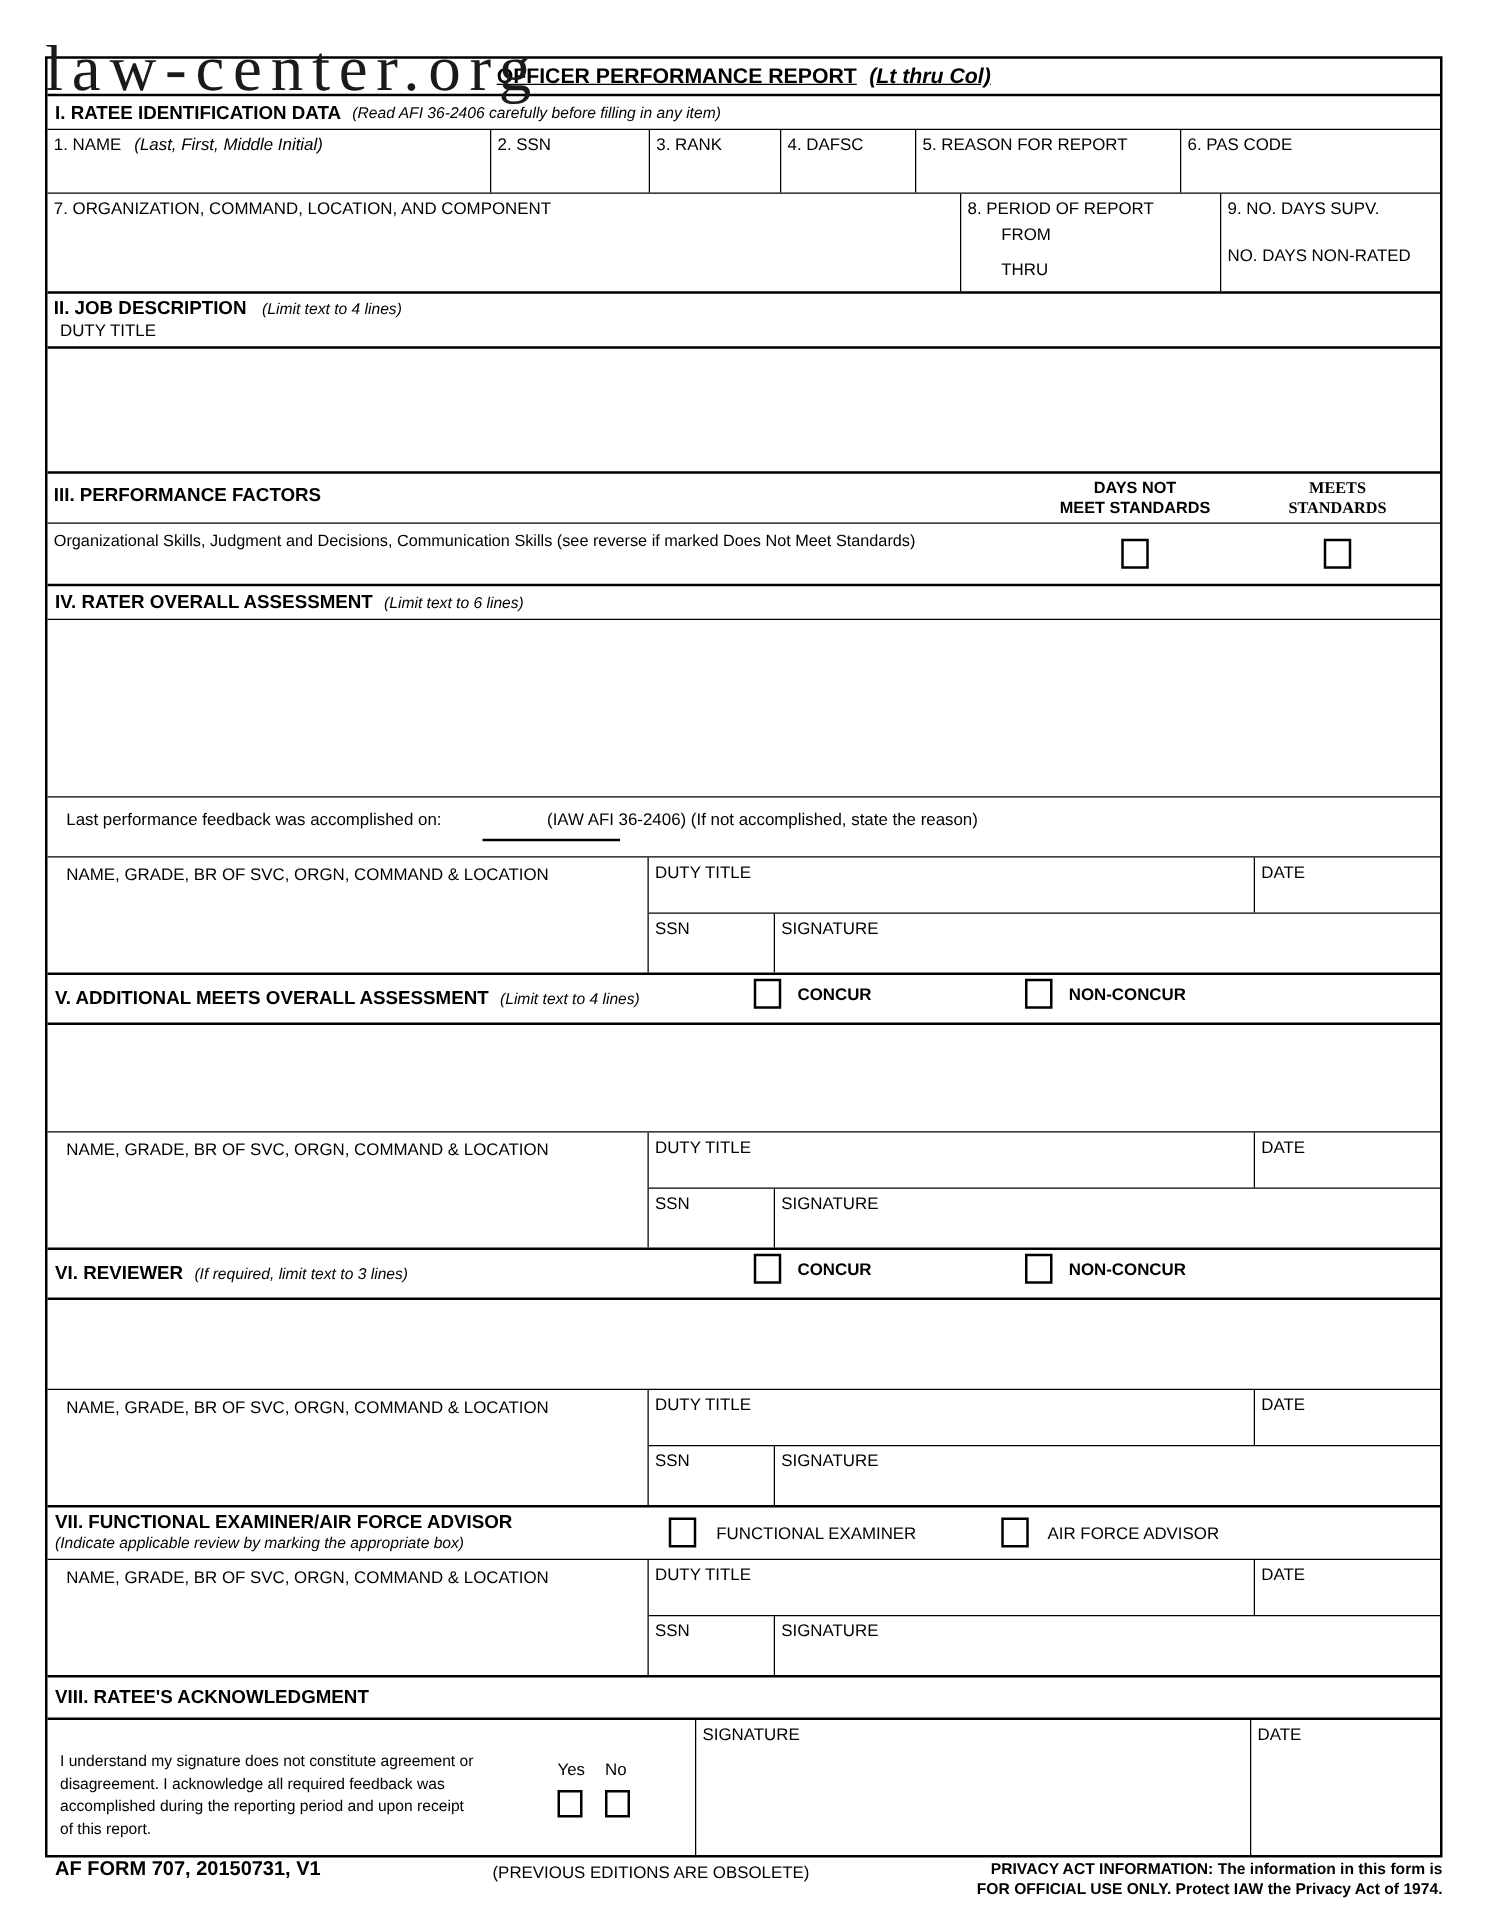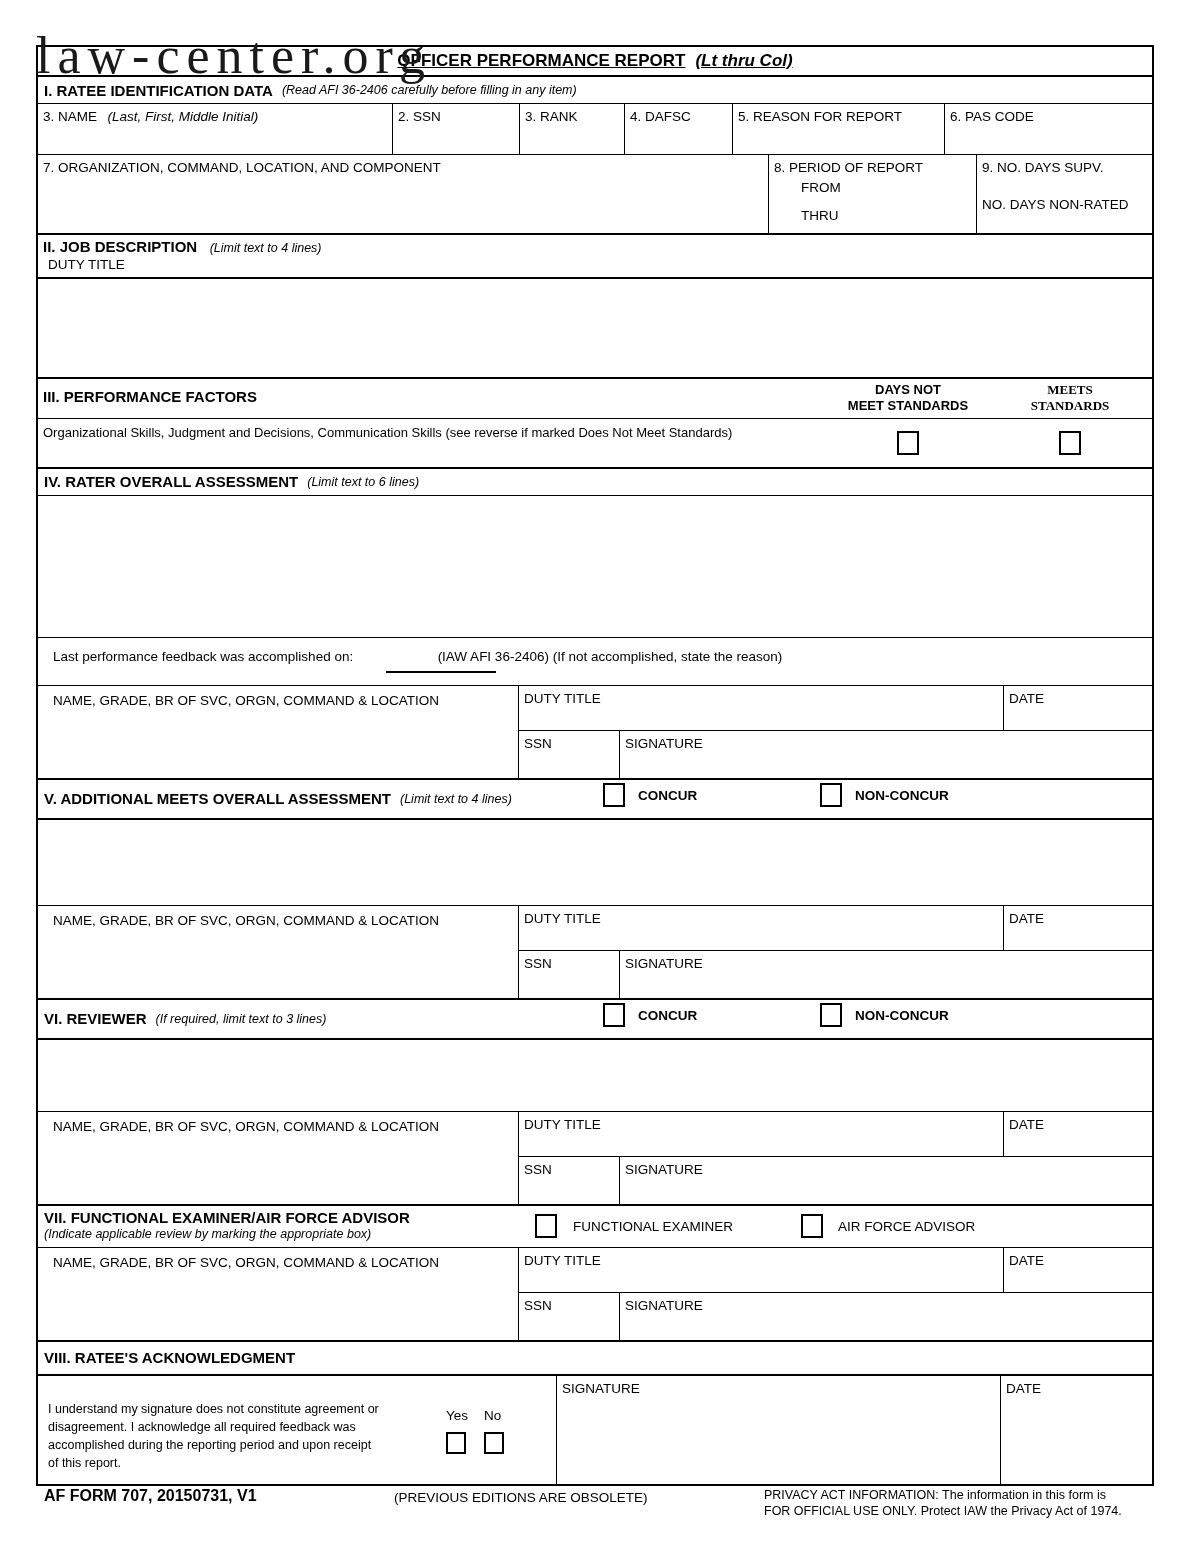--- a/index.html
+++ b/index.html
@@ -123,21 +123,21 @@
   #footer {
     position: absolute;
     left: 36px;
     top: 1487px;
     width: 1118px;
     display: flex;
     align-items: flex-start;
   }
   #footer .ff { font-size: 16px; font-weight: bold; }
   #footer .fprev { font-size: 13.5px; }
-  #footer .fpriv { font-size: 12.5px; font-weight: normal; line-height: 1.3; text-align: left; }
+  #footer .fpriv { font-size: 12.5px; font-weight: bold; line-height: 1.3; text-align: right; }
 </style>
 </head>
 <body>
 
 <div id="page">
 
   <div id="watermark">law-center.org</div>
 
   <div id="form">
 
@@ -146,21 +146,21 @@
       <span class="sub">(Lt thru Col)</span>
     </div>
 
     <div class="sec-bar bb">
       <span>I.  RATEE IDENTIFICATION DATA</span>
       <span class="note">(Read AFI 36-2406 carefully before filling in any item)</span>
     </div>
 
     <div class="row bb">
       <div class="cell" style="width:354px;height:50px;">
-        <span class="lbl">3. NAME</span>
+        <span class="lbl">1. NAME</span>
         <span class="lbl ital" style="margin-left:6px;">(Last, First, Middle Initial)</span>
       </div>
       <div class="cell bl" style="width:127px;">
         <span class="lbl">2. SSN</span>
       </div>
       <div class="cell bl" style="width:105px;">
         <span class="lbl">3. RANK</span>
       </div>
       <div class="cell bl" style="width:108px;">
         <span class="lbl">4. DAFSC</span>

